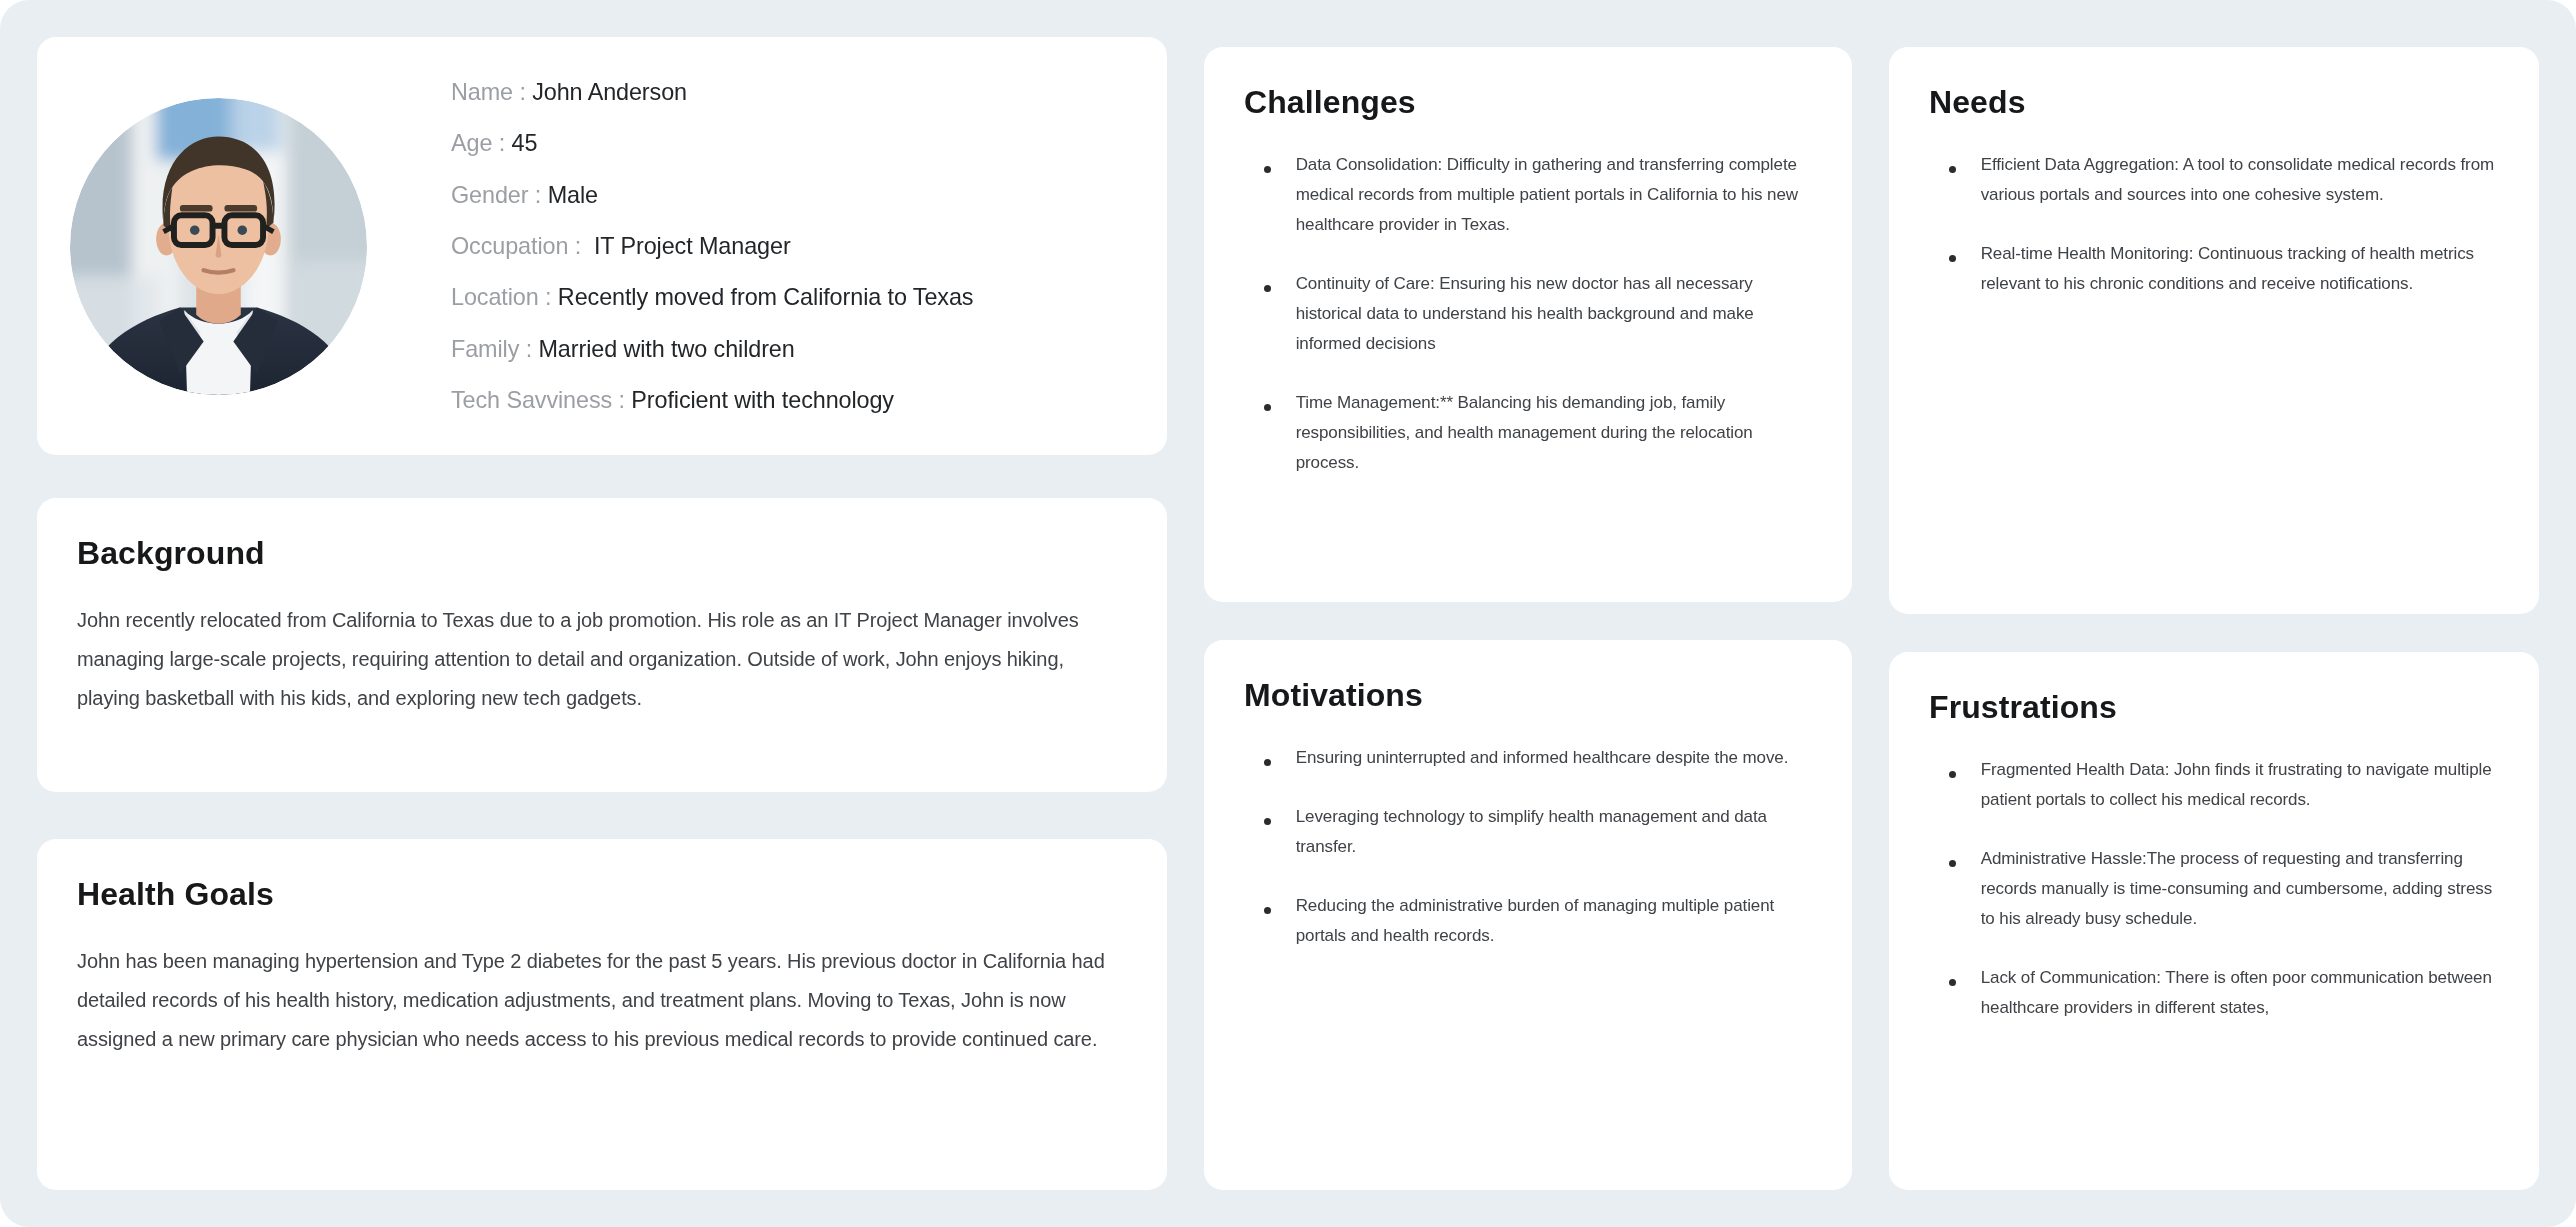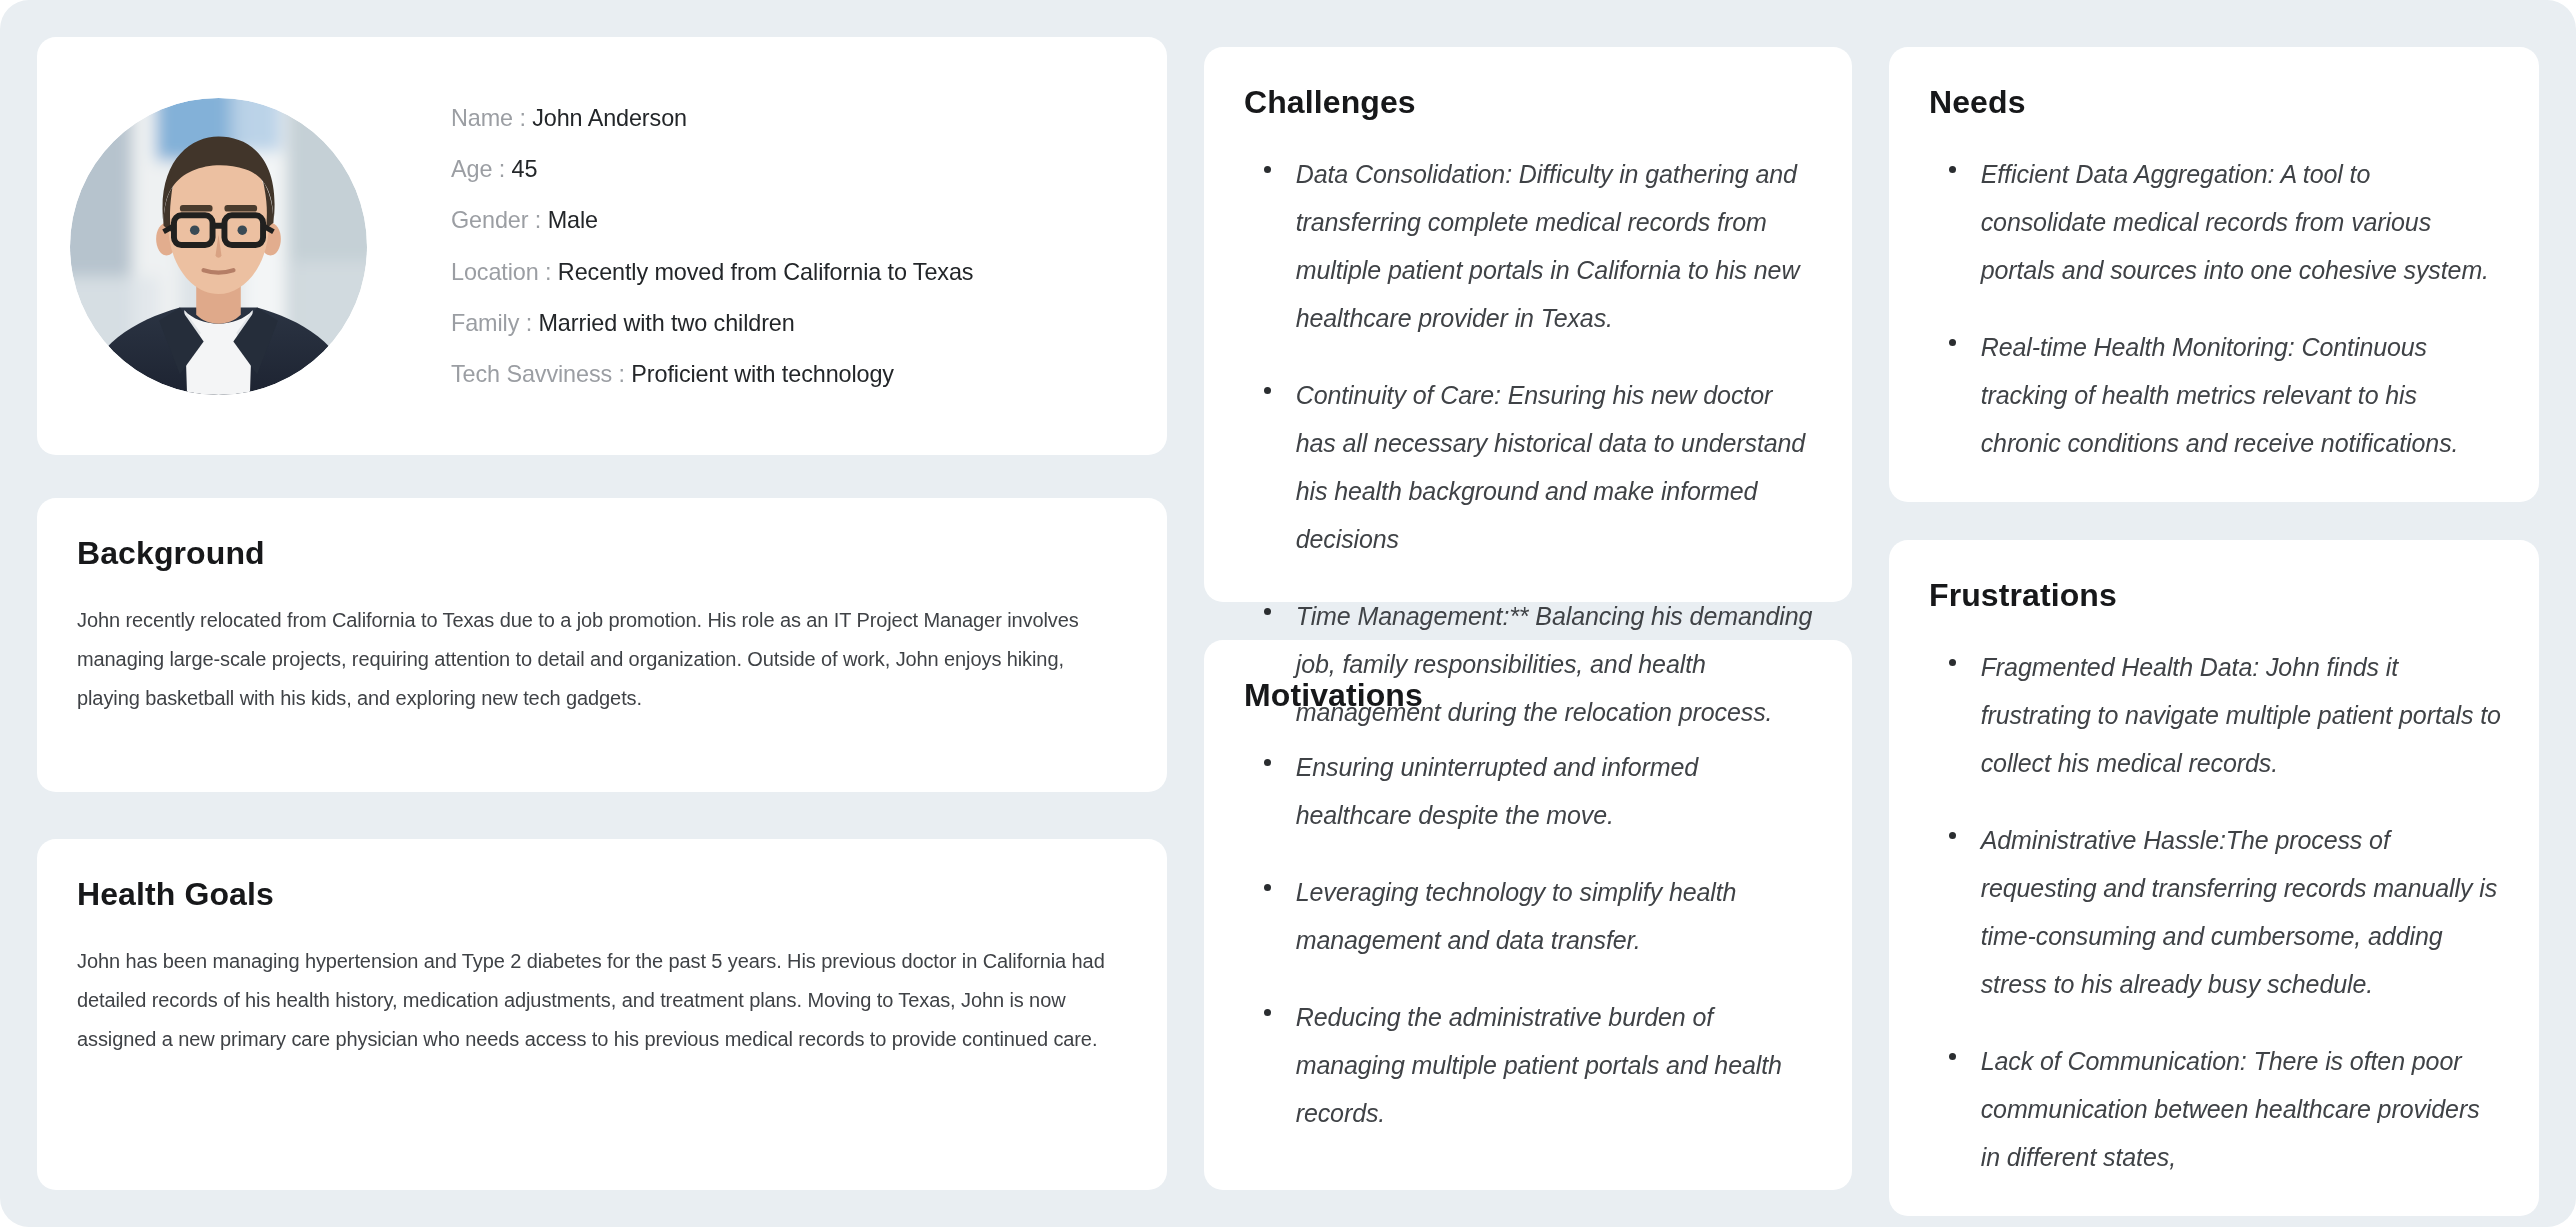--- a/index.html
+++ b/index.html
@@ -73,24 +73,23 @@
   .motivations-card{flex:1;margin-top:38px;}
   .needs-card{height:567px;margin-top:9.5px;}
   .frustrations-card{flex:1;margin-top:38px;}
   ul.plist{
     list-style:none;margin:0;padding:0 0 0 17.7px;
   }
   ul.plist li{
     position:relative;
     padding-left:34px;
     margin-bottom:29px;
-    font-size:25px;line-height:48px;
+    font-size:17px;line-height:30px;
     font-weight:300;color:var(--body);
     letter-spacing:-0.1px;
-    font-style:italic;
   }
   ul.plist li:last-child{margin-bottom:0;}
   ul.plist li::before{
     content:"";
     position:absolute;left:2.5px;top:16px;
     width:7px;height:7px;border-radius:50%;
     background:#2a2d30;
   }
 </style>
 </head>
@@ -170,20 +169,21 @@
           </svg>
         </div>
         <div class="pfields">
 
             <div class="prow"><span class="plabel">Name</span><span class="psep"> : </span><span class="pval">John Anderson</span></div>
 
             <div class="prow"><span class="plabel">Age</span><span class="psep"> : </span><span class="pval">45</span></div>
 
             <div class="prow"><span class="plabel">Gender</span><span class="psep"> : </span><span class="pval">Male</span></div>
 
+            <div class="prow"><span class="plabel">Occupation</span><span class="psep"> : </span><span class="pval"> IT Project Manager</span></div>
 
             <div class="prow"><span class="plabel">Location</span><span class="psep"> : </span><span class="pval">Recently moved from California to Texas</span></div>
 
             <div class="prow"><span class="plabel">Family</span><span class="psep"> : </span><span class="pval">Married with two children</span></div>
 
             <div class="prow"><span class="plabel">Tech Savviness</span><span class="psep"> : </span><span class="pval">Proficient with technology</span></div>
           </div>
       </div>
 
       <div class="card bg-card">

